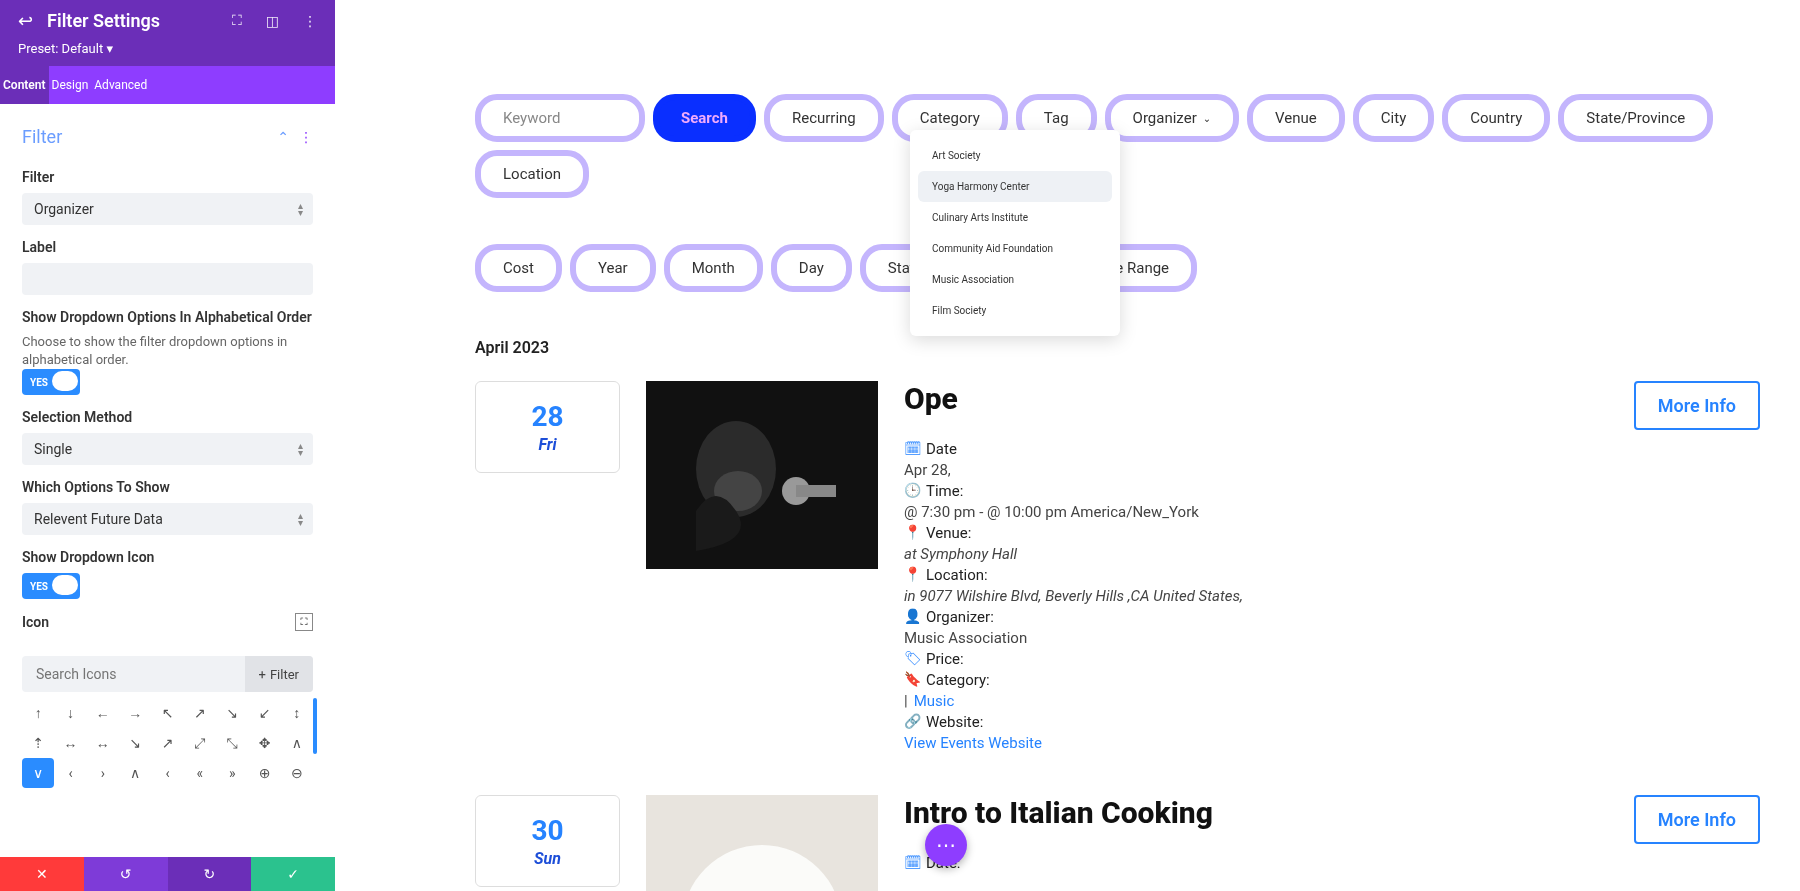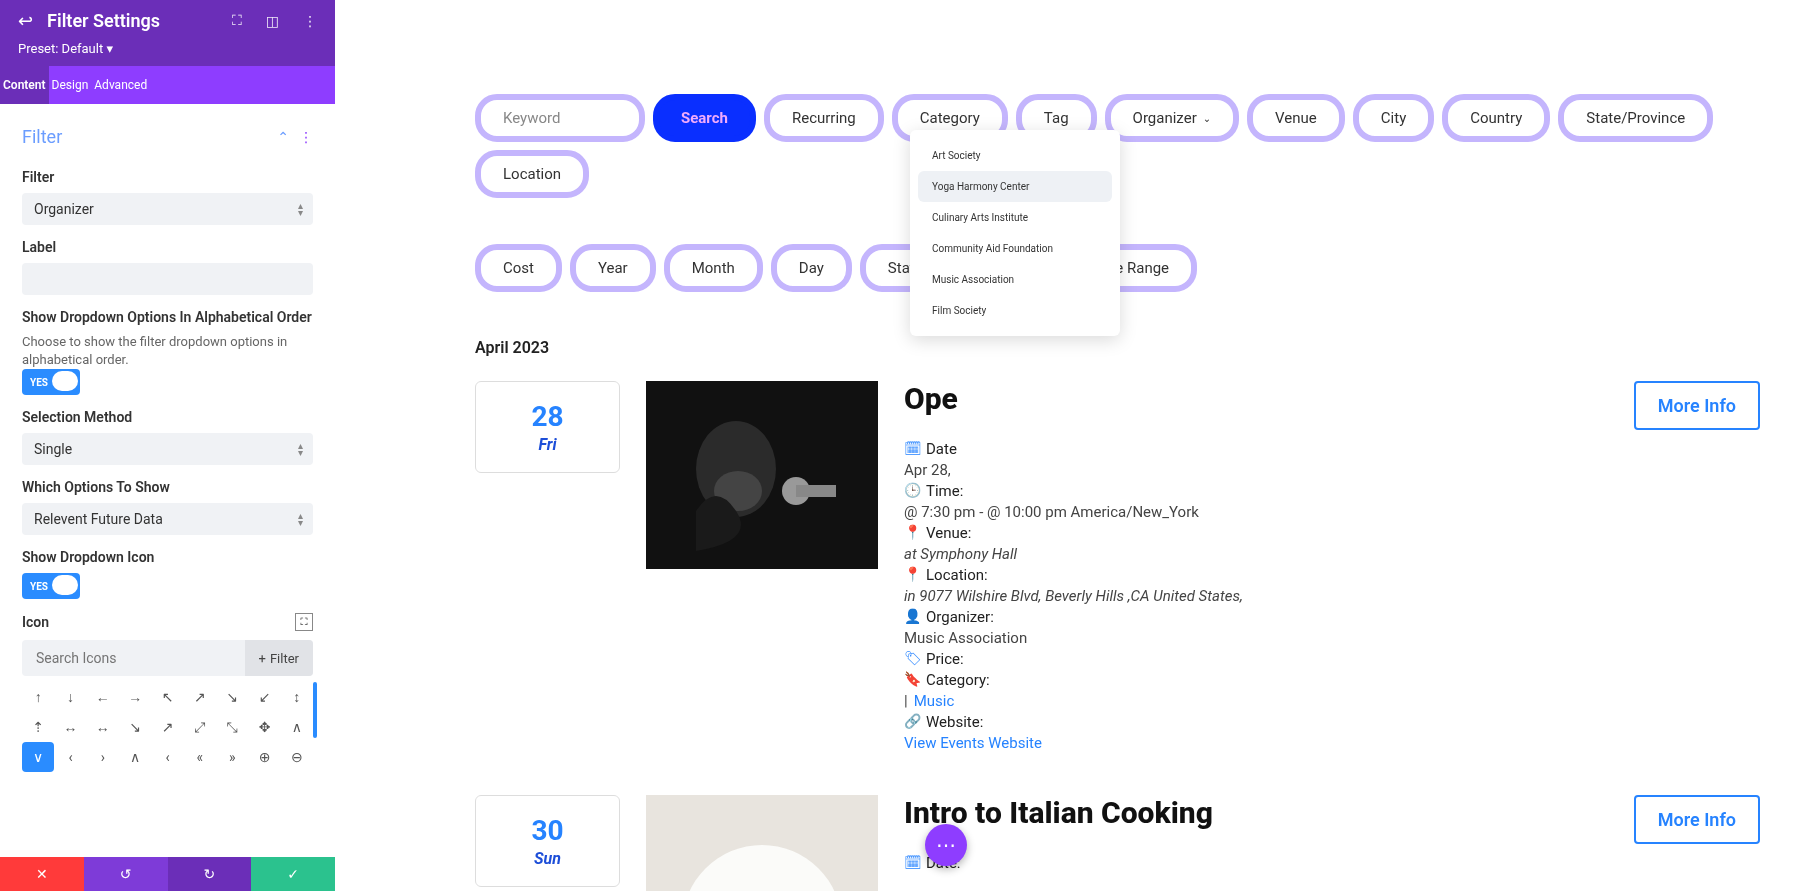--- a/index.html
+++ b/index.html
@@ -153,21 +153,21 @@
         <span class="tlabel">YES</span>
         <span class="thandle"></span>
       </div>
     </div>
 
     <div class="fld">
       <div class="icon-row">
         <span class="fld-label">Icon</span>
         <span class="icon-sq">⛶</span>
       </div>
-      <div class="icon-search-row" style="margin-top:9px">
+      <div class="icon-search-row" style="margin-top:25px">
         <input class="icon-search" placeholder="Search Icons" style="">
         <button class="icon-filter-btn">+ <span>Filter</span></button>
       </div>
       <div class="icon-grid" id="icon-grid">
         <div class="icon-cell">↑</div>
           <div class="icon-cell">↓</div>
           <div class="icon-cell">←</div>
           <div class="icon-cell">→</div>
           <div class="icon-cell">↖</div>
           <div class="icon-cell">↗</div>

